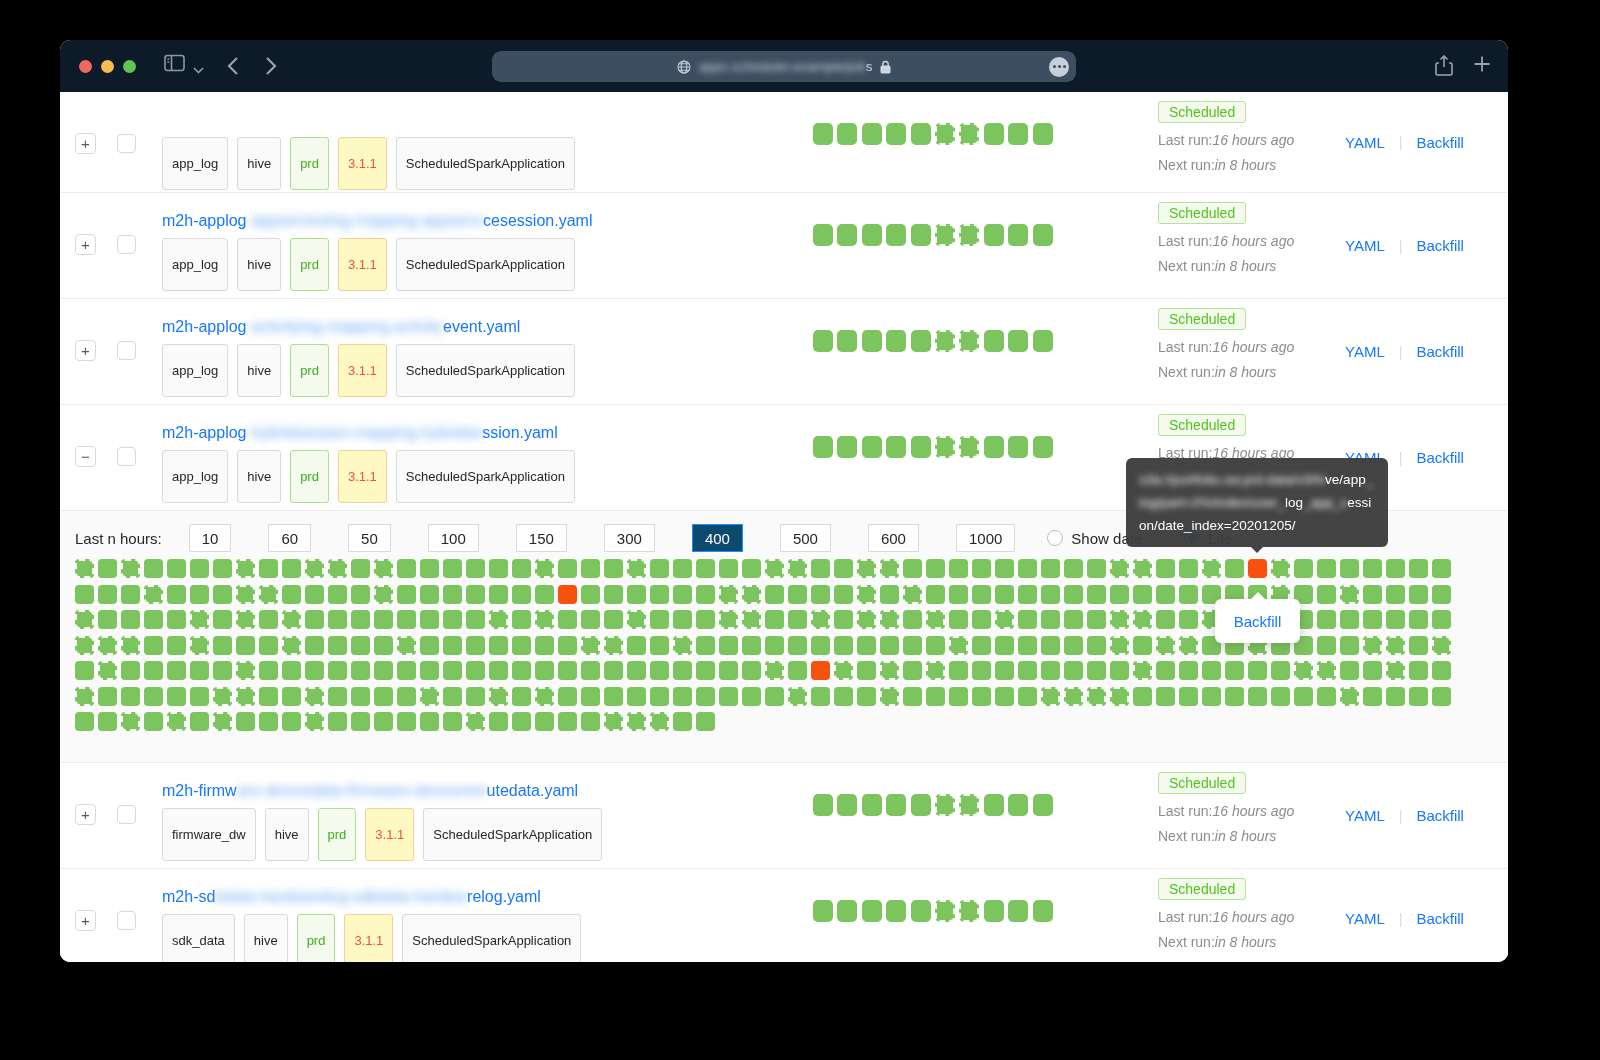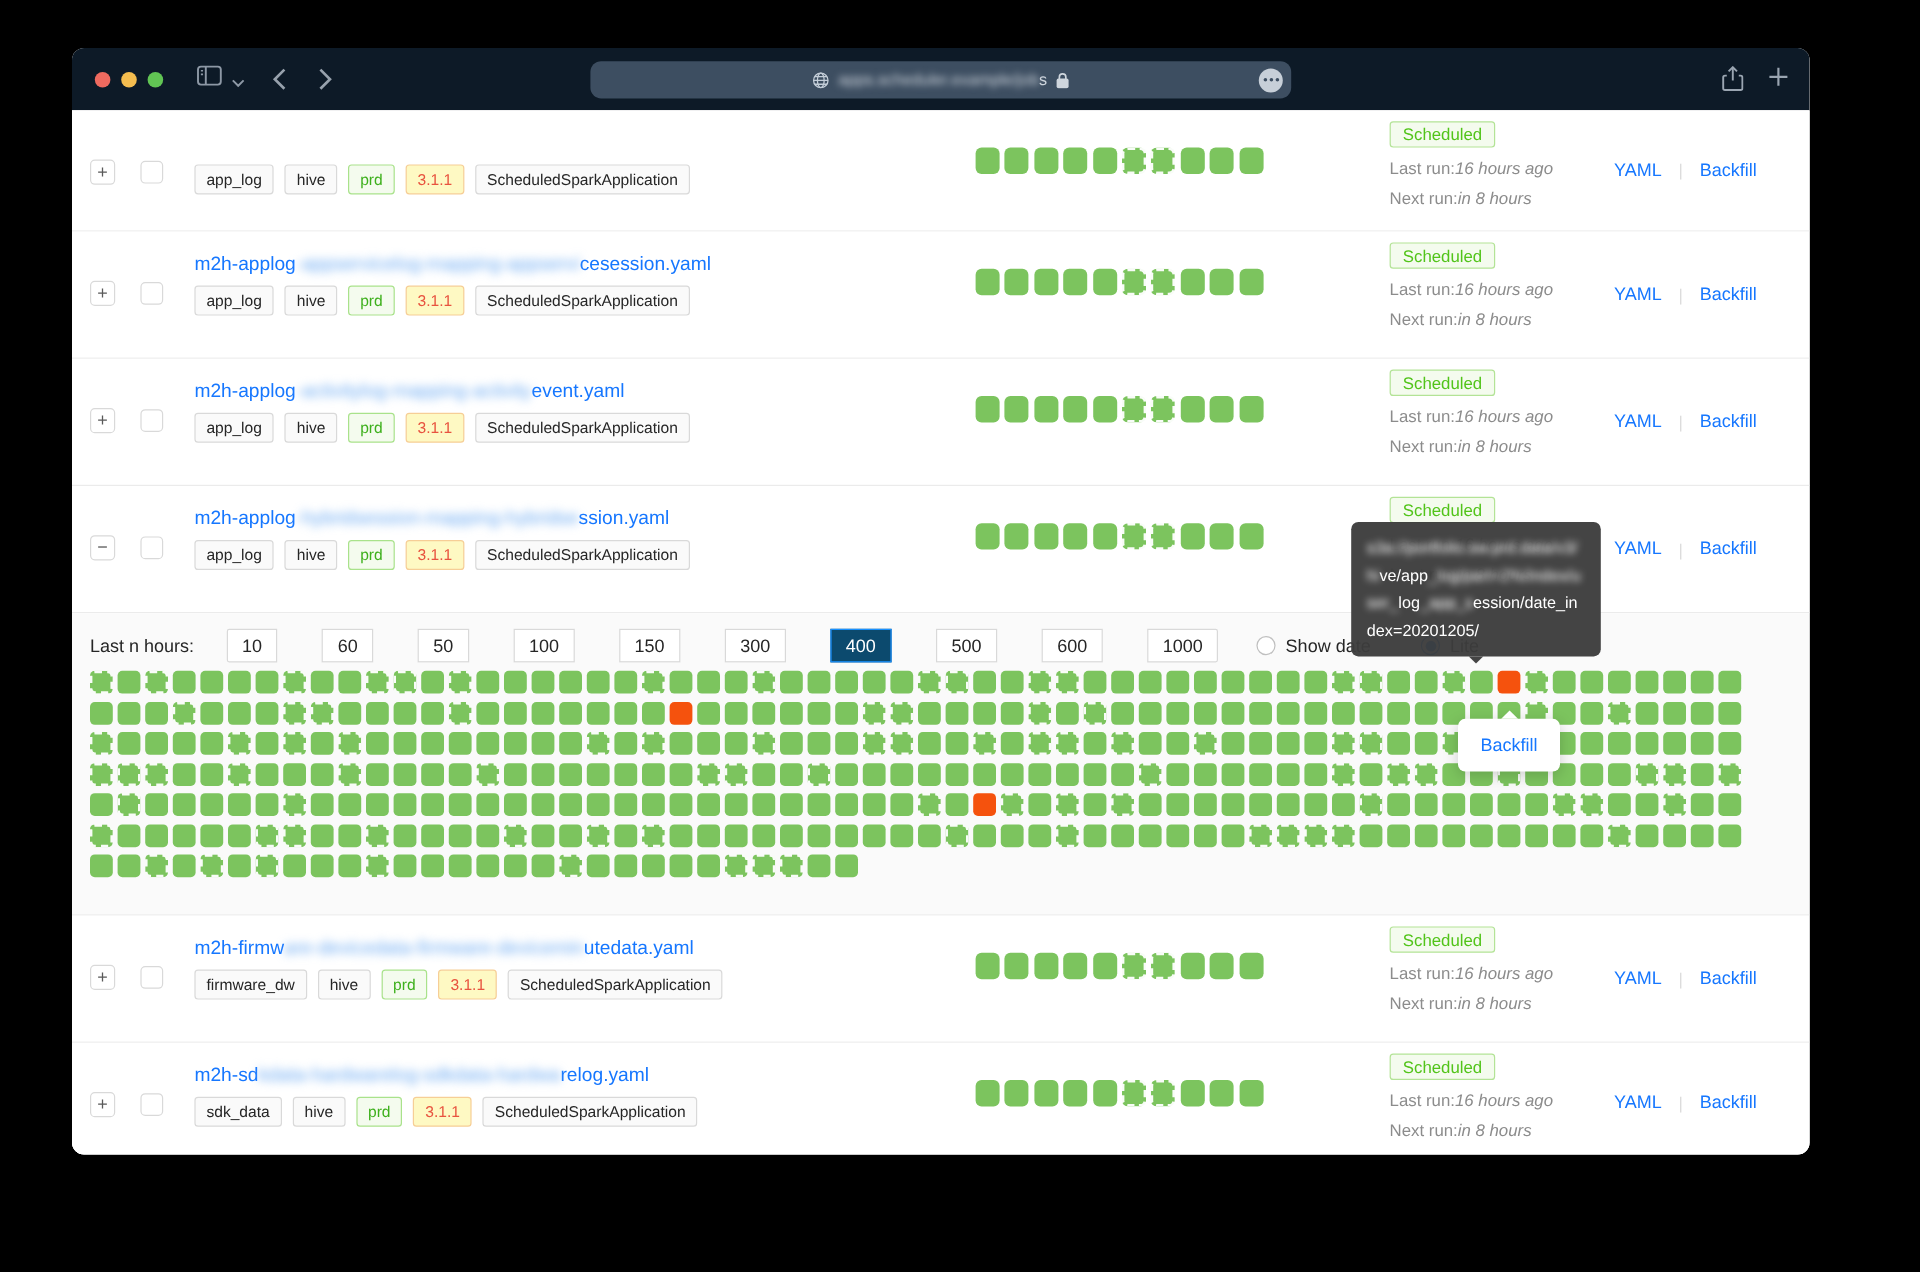--- a/index.html
+++ b/index.html
@@ -28,21 +28,21 @@
   .row.last{height:99px;border-bottom:none;}
   .expander{position:absolute;left:15px;top:41px;width:21px;height:21px;border:1px solid #d9d9d9;
             border-radius:4px;background:#fff;color:#595959;font-size:15px;line-height:20px;
             text-align:center;cursor:pointer;box-sizing:border-box;}
   .checkbox{position:absolute;left:57px;top:42px;width:19px;height:19px;border:1.5px solid #d9d9d9;
             border-radius:4px;background:#fff;box-sizing:border-box;}
   .title{position:absolute;left:102px;top:19px;font-size:16px;color:#1677ff;text-decoration:none;
          white-space:nowrap;}
   .title .blur{filter:blur(4px);color:#6aa9f2;}
   .tags{position:absolute;left:102px;top:45px;display:flex;gap:9px;}
-  .tag{font-size:13px;line-height:17px;padding:3px 9px;border:1px solid #d9d9d9;border-radius:3px;
+  .tag{font-size:13px;line-height:17px;padding:17px 9px;border:1px solid #d9d9d9;border-radius:3px;
        background:#fafafa;color:#262626;white-space:nowrap;}
   .tag.green{color:#3eb01d;border-color:#a9e28b;background:#f4fbee;}
   .tag.orange{color:#e8533f;border-color:#f6ce96;background:#fef9c3;}
   .strip{position:absolute;left:753px;top:31px;display:flex;gap:4.4px;}
   .sq{width:20px;height:21.5px;border-radius:5px;background:#7cc45e;box-sizing:border-box;}
   .sq.dashed{border:2px dashed rgba(255,255,255,.95);}
   .status{position:absolute;left:1098px;top:9px;}
   .badge{display:inline-block;font-size:14px;color:#52c41a;background:#f4fbee;
          border:1px solid #b3e396;border-radius:3px;padding:2px 10px;}
   .meta{font-size:14px;color:#8c8c8c;margin-top:9px;white-space:nowrap;}
@@ -66,21 +66,21 @@
   .radio{width:16px;height:16px;border-radius:50%;border:1.5px solid #bfbfbf;background:#fff;
          box-sizing:border-box;position:relative;}
   .radio.checked{border-color:#1677ff;}
   .radio.checked::after{content:"";position:absolute;inset:2.5px;border-radius:50%;background:#1677ff;}
   .grid{position:absolute;left:15px;top:48px;display:grid;grid-template-columns:repeat(60,19px);
         gap:6.5px 4px;}
   .cell{width:19px;height:19px;border-radius:4px;background:#7cc45e;box-sizing:border-box;cursor:pointer;}
   .cell.dashed{border:2px dashed rgba(255,255,255,.95);}
   .cell.orange{background:#f5520d;}
   
-  .tooltip{position:absolute;left:1066px;bottom:215px;width:208px;box-sizing:border-box;
+  .tooltip{position:absolute;left:1066px;bottom:215px;width:262px;box-sizing:border-box;
            background:rgba(60,60,60,.96);color:#fff;border-radius:6px;padding:10px 13px;
            font-size:13.5px;line-height:23px;word-break:break-all;z-index:30;}
   .tooltip::after{content:"";position:absolute;top:100%;left:50%;margin-left:-6px;
                   border:6px solid transparent;border-top-color:rgba(60,60,60,.96);}
   .tooltip .blur{filter:blur(3px);}
   .popover{position:absolute;left:1155px;top:88px;width:85px;height:44px;background:#fff;
            border-radius:6px;box-shadow:0 3px 12px rgba(0,0,0,.18);display:flex;align-items:center;
            justify-content:center;font-size:15px;color:#1677ff;z-index:25;cursor:pointer;}
   .popover::before{content:"";position:absolute;bottom:100%;left:50%;margin-left:-7px;
                    border:7px solid transparent;border-bottom-color:#fff;}

